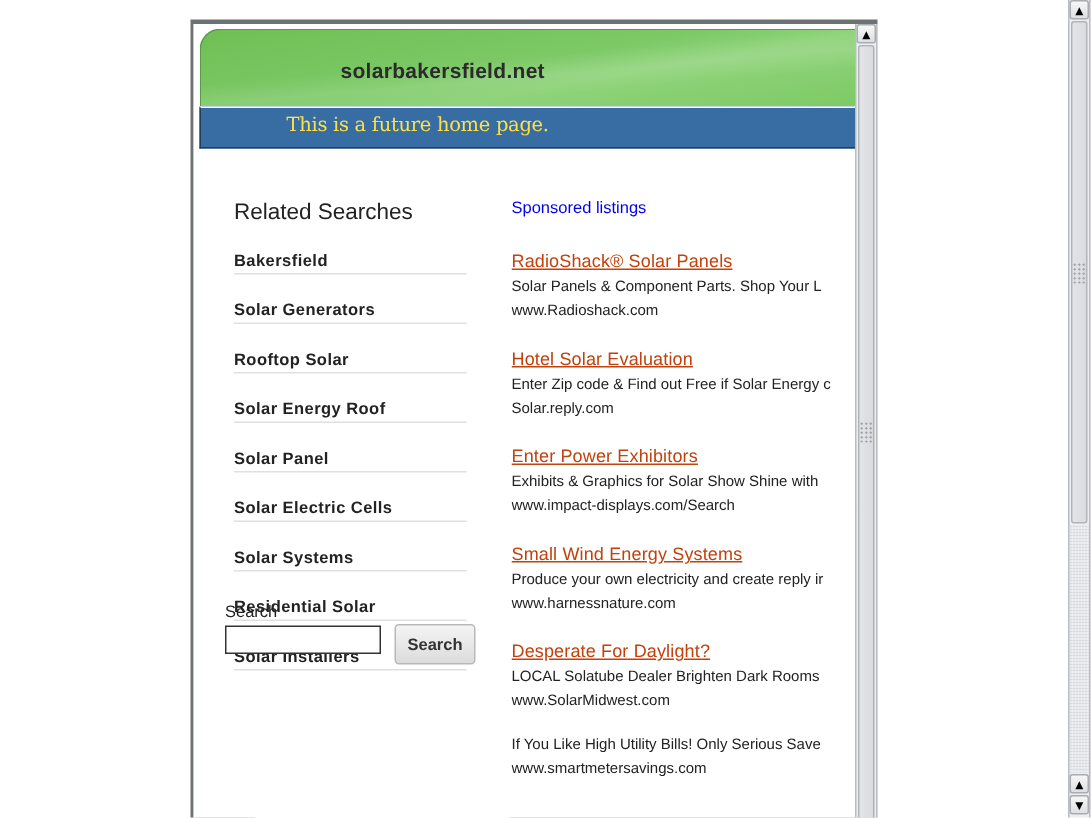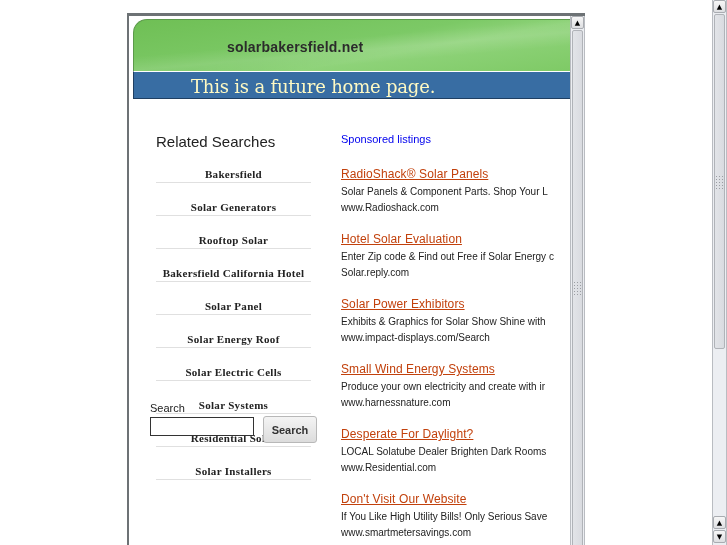--- a/index.html
+++ b/index.html
@@ -35,35 +35,34 @@
     .site-name {
       position: absolute; left: 50px; top: 23px; font-size: 14px; font-weight: bold;
       color: #2b2b2b; font-family: "Liberation Sans", sans-serif; z-index: 2; letter-spacing: 0.2px; margin-left: 48px;
     }
     .header-blue {
       position: absolute; left: 4px; top: 55px; width: 460px; height: 26px;
       background: #386da3; border-top: 1px solid #ffffff; border-bottom: 1px solid #1f3f62;
       border-left: 1px solid #1f3f62;
     }
     .tagline {
-      position: absolute; left: 57px; top: 4px; color: #fef9c3; font-size: 18px;
+      position: absolute; left: 57px; top: 4px; color: #fde047; font-size: 13px;
       font-family: "DejaVu Serif", serif; letter-spacing: -0.2px;
     }
     
     .related-title {
       position: absolute; left: 27px; top: 117px; font-size: 15px; color: #222;
       font-family: "Liberation Sans", sans-serif;
     }
     .related-list { position: absolute; left: 27px; top: 150px; width: 155px; margin: 0; padding: 0; list-style: none; }
     .related-list li {
       height: 16px; line-height: 16px; border-bottom: 1px solid #e0e0e0;
       font-size: 11px; font-weight: bold; color: #222; letter-spacing: 0.3px;
-      font-family: Liberation Serif, serif; white-space: nowrap; padding-bottom: 0px;
+      font-family: Liberation Sans, sans-serif; white-space: nowrap; padding-bottom: 0px;
       margin-bottom: 0px;
-      text-align: center;
     }
     .related-list li + li { margin-top: 16px; }
     
     .search-label { position: absolute; left: 21px; top: 386px; font-size: 11px; color: #222; font-family: "Liberation Sans", sans-serif; }
     .search-input {
       position: absolute; left: 21px; top: 401px; width: 104px; height: 19px;
       border: 1px solid #333; box-sizing: border-box; background: #fff; padding: 0;
     }
     .search-btn {
       position: absolute; left: 134px; top: 400px; width: 54px; height: 27px;
@@ -117,23 +116,22 @@
       <div class="site-name">solarbakersfield.net</div>
       <div class="header-blue">
         <span class="tagline">This is a future home page.</span>
       </div>
 
       <div class="related-title">Related Searches</div>
       <ul class="related-list">
         <li>Bakersfield</li>
         <li>Solar Generators</li>
         <li>Rooftop Solar</li>
-        <li>Bakersfield California Hotel</li>
+        <li>Solar Energy Roof</li>
         <li>Solar Panel</li>
-        <li>Solar Energy Roof</li>
         <li>Solar Electric Cells</li>
         <li>Solar Systems</li>
         <li>Residential Solar</li>
         <li>Solar Installers</li>
       </ul>
 
       <div class="search-label">Search</div>
       <input class="search-input" type="text" value="" style="">
       <button class="search-btn">Search</button>
 
@@ -143,36 +141,35 @@
           <a class="ad-title">RadioShack® Solar Panels</a>
           <span class="ad-desc">Solar Panels &amp; Component Parts. Shop Your L</span>
           <span class="ad-url">www.Radioshack.com</span>
         </div>
         <div class="ad">
           <a class="ad-title">Hotel Solar Evaluation</a>
           <span class="ad-desc">Enter Zip code &amp; Find out Free if Solar Energy c</span>
           <span class="ad-url">Solar.reply.com</span>
         </div>
         <div class="ad">
-          <a class="ad-title">Solar Power Exhibitors</a>
+          <a class="ad-title">Enter Power Exhibitors</a>
           <span class="ad-desc">Exhibits &amp; Graphics for Solar Show Shine with</span>
           <span class="ad-url">www.impact-displays.com/Search</span>
         </div>
         <div class="ad">
           <a class="ad-title">Small Wind Energy Systems</a>
-          <span class="ad-desc">Produce your own electricity and create with ir</span>
+          <span class="ad-desc">Produce your own electricity and create reply ir</span>
           <span class="ad-url">www.harnessnature.com</span>
         </div>
         <div class="ad">
           <a class="ad-title">Desperate For Daylight?</a>
           <span class="ad-desc">LOCAL Solatube Dealer Brighten Dark Rooms</span>
-          <span class="ad-url">www.Residential.com</span>
+          <span class="ad-url">www.SolarMidwest.com</span>
         </div>
         <div class="ad">
-          <a class="ad-title">Don't Visit Our Website</a>
           <span class="ad-desc">If You Like High Utility Bills! Only Serious Save</span>
           <span class="ad-url">www.smartmetersavings.com</span>
         </div>
       </div>
     </div>
 
     <div class="vscroll" style="left:441px; top:0; width:15px; bottom:0;">
       <div class="sb-btn" style="top:0;">
           <span>▲</span>
         </div>

